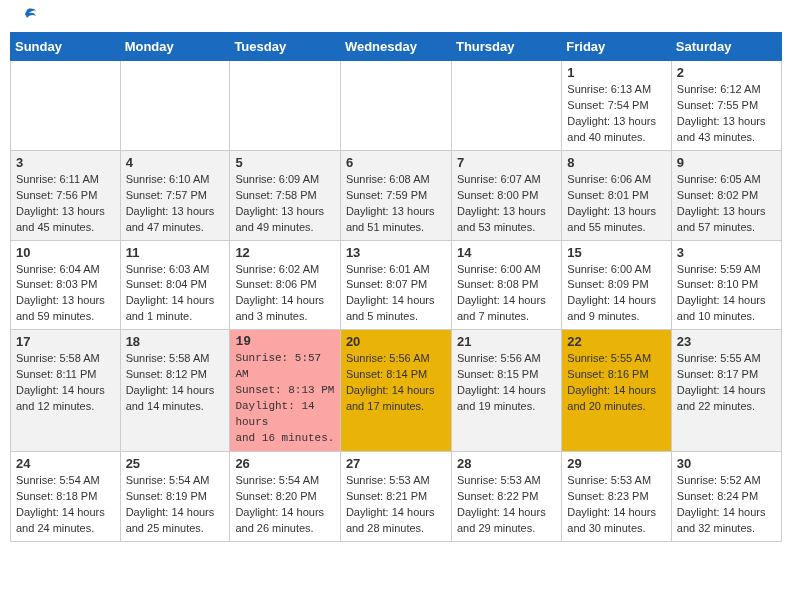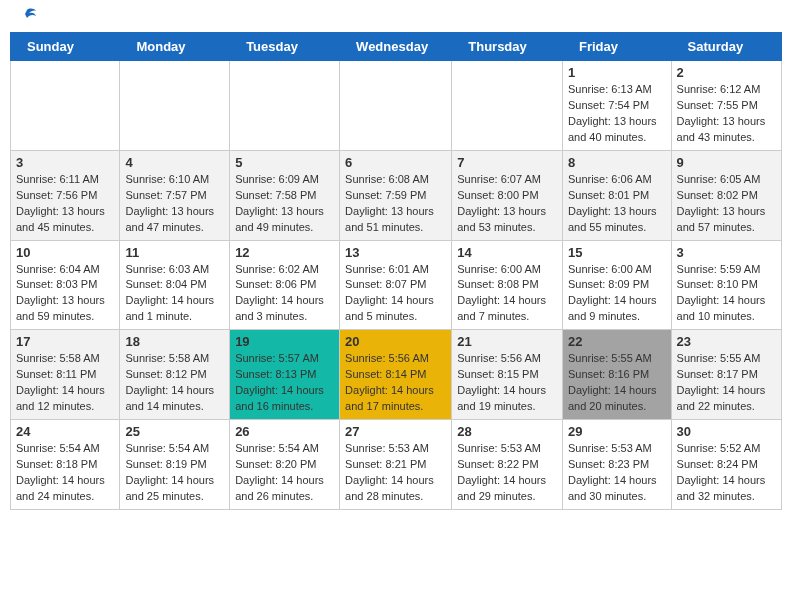--- a/index.html
+++ b/index.html
@@ -36,21 +36,21 @@
     }
     .calendar {
       width: 100%;
       border-collapse: collapse;
     }
     .calendar th {
       background: #1a6abf;
       color: #fff;
       font-size: 13px;
       font-weight: bold;
-      padding: 6px 16px;
+      padding: 6px 4px;
       text-align: left;
       border: 1px solid #1a6abf;
     }
     .calendar td {
       border: 1px solid #ccc;
       vertical-align: top;
       padding: 4px 5px;
       width: 113px;
       min-height: 80px;
       font-size: 11px;
@@ -187,33 +187,33 @@
       </tr>
       <tr>
         <td style="background: rgb(242, 242, 242); margin-top: 11px;">
           <span class="day-num">17</span>
           <div class="day-info">Sunrise: 5:58 AM<br>Sunset: 8:11 PM<br>Daylight: 14 hours<br>and 12 minutes.</div>
         </td>
         <td style="background: rgb(242, 242, 242); margin-left: 44px;">
           <span class="day-num">18</span>
           <div class="day-info">Sunrise: 5:58 AM<br>Sunset: 8:12 PM<br>Daylight: 14 hours<br>and 14 minutes.</div>
         </td>
-        <td style="background: #14b8a6;">
+        <td style="background: #fca5a5; font-family: Liberation Mono, monospace;">
           <span class="day-num">19</span>
           <div class="day-info">Sunrise: 5:57 AM<br>Sunset: 8:13 PM<br>Daylight: 14 hours<br>and 16 minutes.</div>
         </td>
         <td style="background: #eab308;">
           <span class="day-num">20</span>
           <div class="day-info">Sunrise: 5:56 AM<br>Sunset: 8:14 PM<br>Daylight: 14 hours<br>and 17 minutes.</div>
         </td>
         <td style="background: rgb(242, 242, 242);">
           <span class="day-num">21</span>
           <div class="day-info">Sunrise: 5:56 AM<br>Sunset: 8:15 PM<br>Daylight: 14 hours<br>and 19 minutes.</div>
         </td>
-        <td style="background: #a3a3a3;">
+        <td style="background: #eab308;">
           <span class="day-num">22</span>
           <div class="day-info">Sunrise: 5:55 AM<br>Sunset: 8:16 PM<br>Daylight: 14 hours<br>and 20 minutes.</div>
         </td>
         <td style="background: rgb(242, 242, 242); margin-top: 8px;">
           <span class="day-num">23</span>
           <div class="day-info">Sunrise: 5:55 AM<br>Sunset: 8:17 PM<br>Daylight: 14 hours<br>and 22 minutes.</div>
         </td>
       </tr>
       <tr>
         <td>

